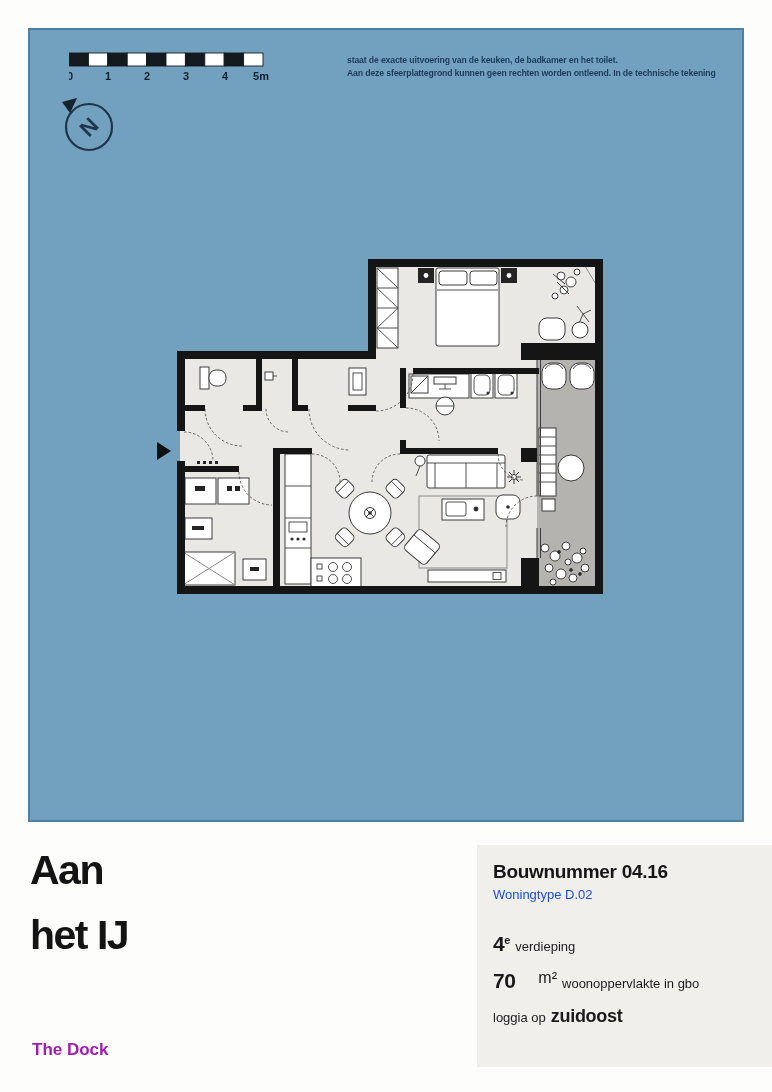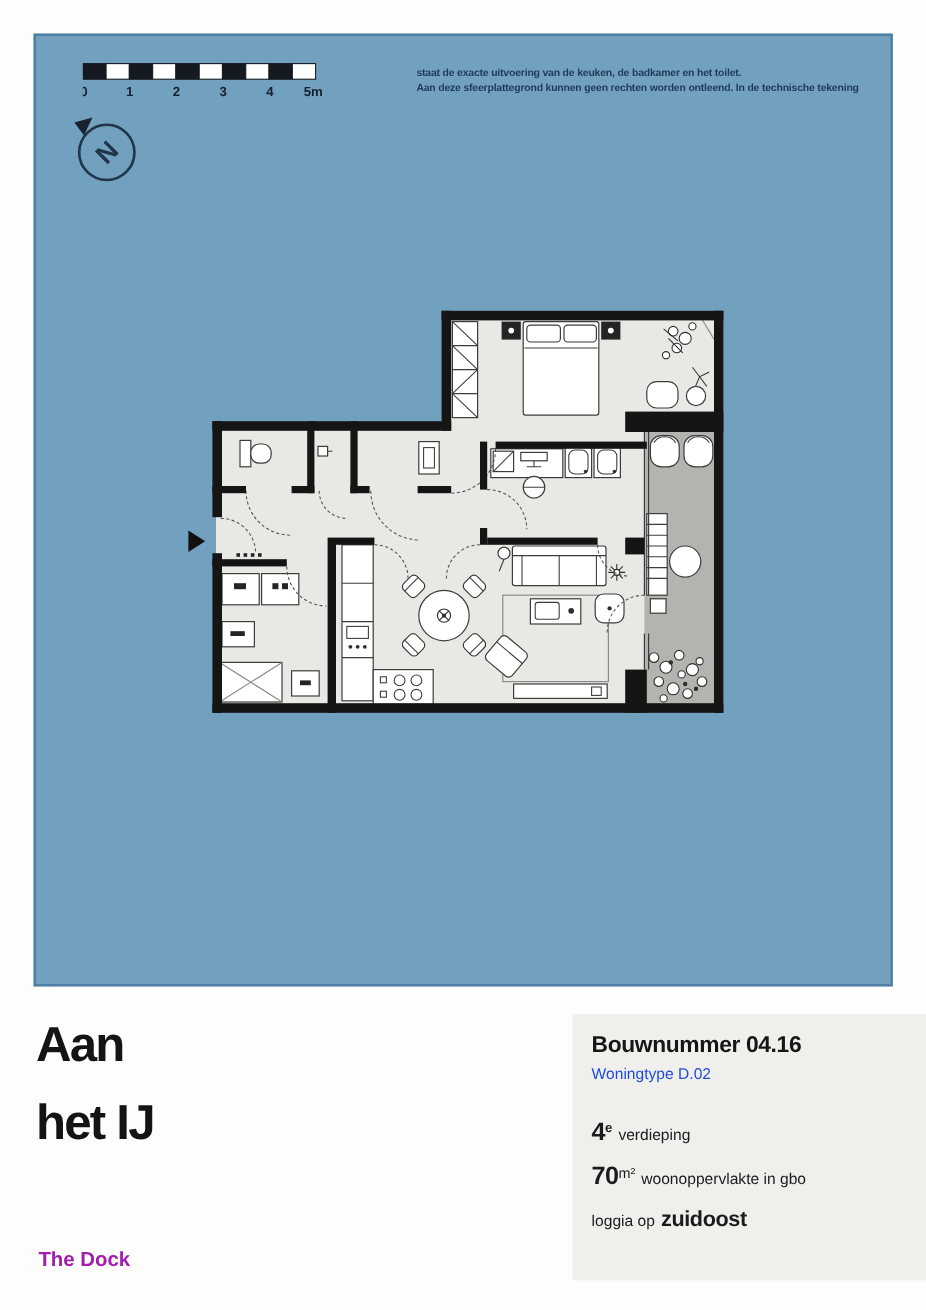--- a/index.html
+++ b/index.html
@@ -43,21 +43,21 @@
   .info-box{
     position:absolute;left:477px;top:845px;width:308px;height:222px;
     background:#f0efec;box-sizing:border-box;padding:16px 16px 0 16px;color:#161616;
   }
   .info-box .hdr{font-size:19px;font-weight:bold;letter-spacing:-0.3px;}
   .info-box .sub{font-size:13px;color:#1d4ed8;margin-top:4px;}
   .specs{margin-top:30px;}
   .spec{margin-bottom:13px;font-size:13px;color:#1b1b1b;}
   .spec .big{font-size:21px;font-weight:bold;letter-spacing:-0.5px;}
   .spec sup{font-size:11px;font-weight:bold;vertical-align:7px;}
-  .spec .unit{font-size:12px;vertical-align:5px;}
+  .spec .unit{font-size:16px;vertical-align:5px;padding-left:23px;}
   .spec .lbl{margin-left:5px;}
   .spec .med{font-size:18px;font-weight:bold;letter-spacing:-0.3px;}
 </style>
 </head>
 <body>
 
 <div class="poster"></div>
 
 <svg class="scalebar" viewBox="0 0 200 44">
   <g stroke="#141a1f" stroke-width="0.9">

